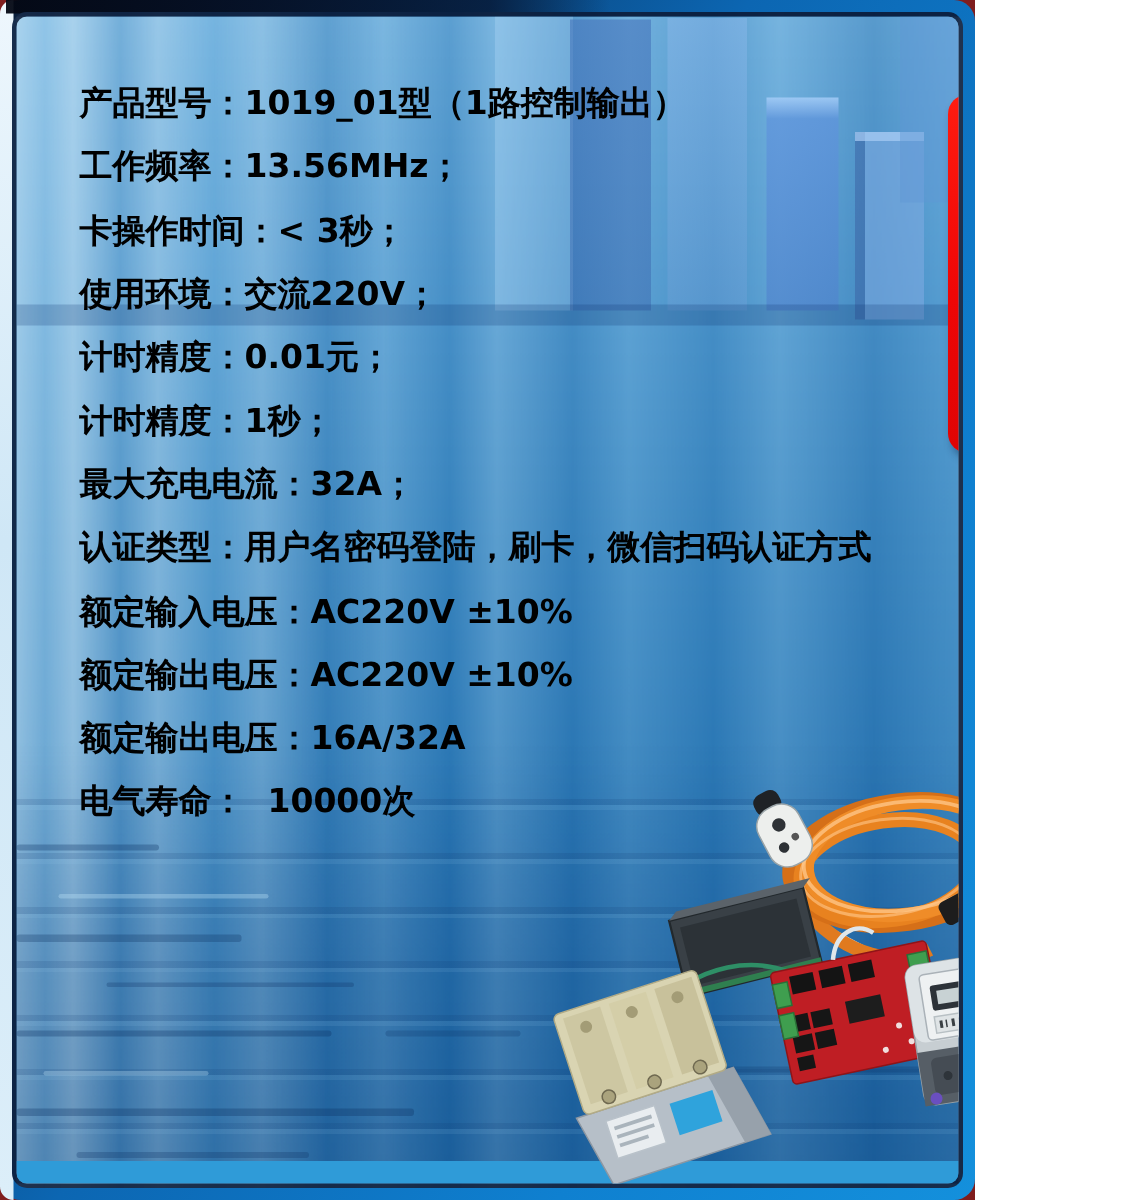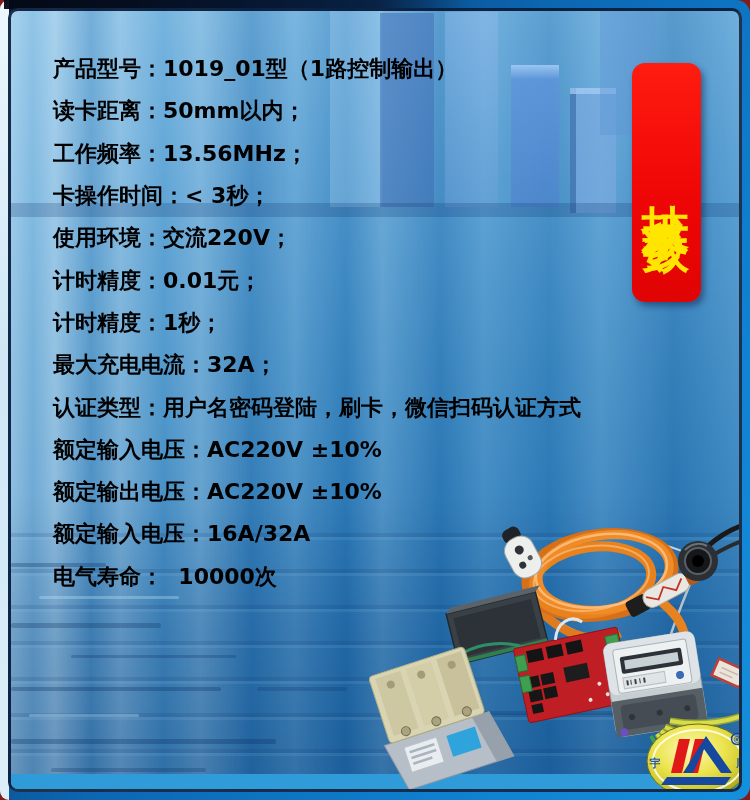--- a/index.html
+++ b/index.html
@@ -1,17 +1,17 @@
 <!DOCTYPE html>
 <html><head>
 <meta charset="utf-8">
 <style>
   html,body{margin:0;padding:0;}
   body{width:750px;height:800px;font-family:"DejaVu Sans","Liberation Sans",sans-serif;}
-  .stage{position:relative;width:750px;height:800px;overflow:hidden;background:#7f1d1d;}
+  .stage{position:relative;width:650px;height:800px;overflow:hidden;background:#7f1d1d;}
   
   .frame{position:absolute;inset:0;border-radius:14px;
     background:linear-gradient(120deg,#0a1d38 0%,#0a2a52 12%,#0c66b2 45%,#0f80d0 75%,#1490dc 100%);}
   .frame-left-glint{position:absolute;left:0;top:0;bottom:0;width:9px;border-radius:14px 0 0 14px;
     background:linear-gradient(180deg,#eef7fd 0%,#cfe7f6 45%,#dceef9 100%);}
   .frame-top-dark{position:absolute;left:4px;top:0;width:62%;height:9px;
     background:linear-gradient(90deg,rgba(4,8,20,0.95),rgba(6,16,40,0.7) 80%,rgba(10,40,90,0) 100%);}
   
   .content{position:absolute;left:8px;top:8px;right:8px;bottom:8px;border:3px solid rgba(8,22,50,0.85);
     border-radius:10px;overflow:hidden;
@@ -78,31 +78,30 @@
     <div class="dash" style="left:0;top:676px;width:210px;height:4px;background:rgba(10,45,95,0.30);"></div>
     <div class="dash" style="left:246px;top:676px;width:90px;height:4px;background:rgba(10,45,95,0.22);"></div>
     <div class="dash" style="left:18px;top:703px;width:110px;height:3px;background:rgba(195,232,252,0.30);"></div>
     <div class="dash" style="left:0;top:728px;width:265px;height:5px;background:rgba(10,45,95,0.30);"></div>
     <div class="dash" style="left:40px;top:757px;width:155px;height:4px;background:rgba(10,45,95,0.26);"></div>
     <div class="dash" style="left:430px;top:700px;width:180px;height:4px;background:rgba(10,45,95,0.22);"></div>
     <div class="bottom-strip"></div>
 
     <div class="specs">
       <div class="spec-line">产品型号：1019_01型（1路控制输出）</div>
-      <div class="spec-line">读卡距离：50mm以内；</div>
       <div class="spec-line">工作频率：13.56MHz；</div>
       <div class="spec-line">卡操作时间：&lt; 3秒；</div>
       <div class="spec-line">使用环境：交流220V；</div>
       <div class="spec-line">计时精度：0.01元；</div>
       <div class="spec-line">计时精度：1秒；</div>
       <div class="spec-line">最大充电电流：32A；</div>
       <div class="spec-line">认证类型：用户名密码登陆，刷卡，微信扫码认证方式</div>
       <div class="spec-line">额定输入电压：AC220V ±10%</div>
       <div class="spec-line">额定输出电压：AC220V ±10%</div>
-      <div class="spec-line">额定输入电压：16A/32A</div>
+      <div class="spec-line">额定输出电压：16A/32A</div>
       <div class="spec-line">电气寿命：  10000次</div>
     </div>
 
     <div class="banner">
       <div class="banner-text">技术参数</div>
     </div>
 
     <svg class="collage" viewBox="0 0 395 285">
 
       <g fill="none">

